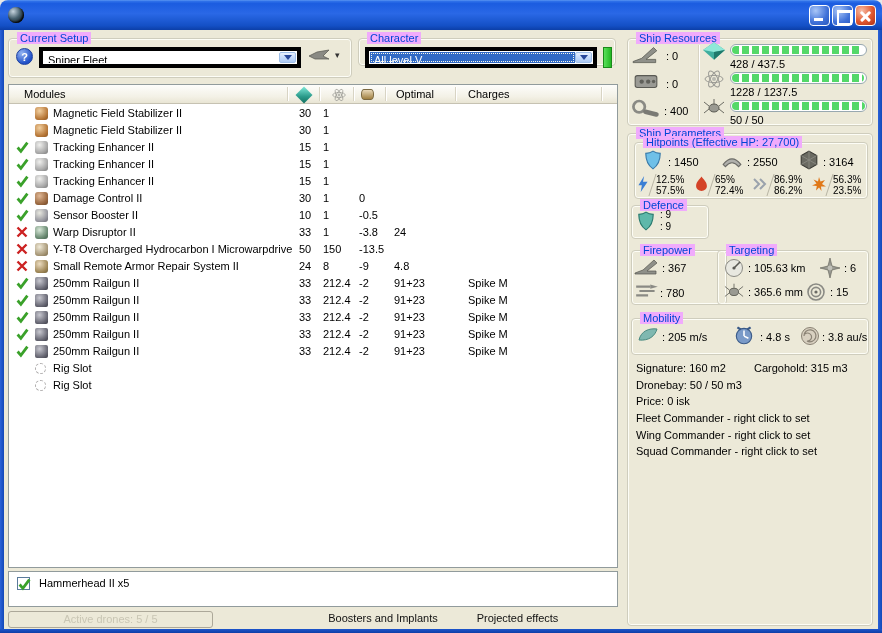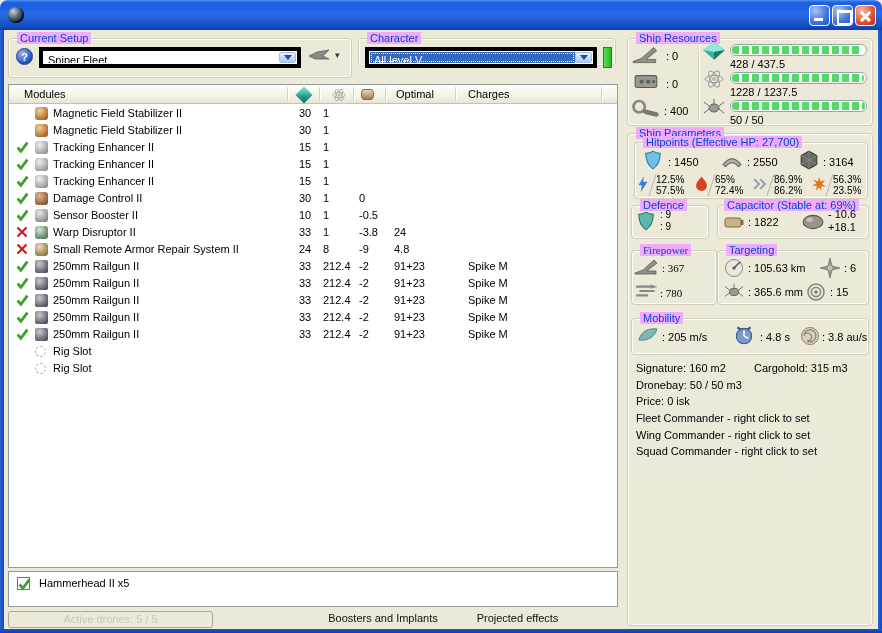--- a/index.html
+++ b/index.html
@@ -218,20 +218,30 @@
           <span class="mname">Warp Disruptor II</span>
           <span class="mc c-cpu">33</span>
           <span class="mc c-pg">1</span>
           <span class="mc c-cap">-3.8</span>
           <span class="mc c-opt">24</span>
         </div>
         <div class="mrow">
           <span class="mstatus"><svg width="12" height="12" viewBox="0 0 12 12">
               <path d="M1.5 1.5 L10.5 10.5 M10.5 1.5 L1.5 10.5" stroke="#cc2222" stroke-width="2.4" fill="none"></path>
             </svg></span>
+          <span class="micon i-microwarpdrive"></span>
+          <span class="mname">Y-T8 Overcharged Hydrocarbon I Microwarpdrive</span>
+          <span class="mc c-cpu">50</span>
+          <span class="mc c-pg">150</span>
+          <span class="mc c-cap">-13.5</span>
+        </div>
+        <div class="mrow">
+          <span class="mstatus"><svg width="12" height="12" viewBox="0 0 12 12">
+              <path d="M1.5 1.5 L10.5 10.5 M10.5 1.5 L1.5 10.5" stroke="#cc2222" stroke-width="2.4" fill="none"></path>
+            </svg></span>
           <span class="micon i-remote-armor-repairer"></span>
           <span class="mname">Small Remote Armor Repair System II</span>
           <span class="mc c-cpu">24</span>
           <span class="mc c-pg">8</span>
           <span class="mc c-cap">-9</span>
           <span class="mc c-opt">4.8</span>
         </div>
         <div class="mrow">
           <span class="mstatus"><svg width="13" height="13" viewBox="0 0 12 12">
               <path d="M1.5 6 L4.5 9.5 L10.5 1.5" stroke="#3aa12a" stroke-width="2.6" fill="none"></path>
@@ -435,40 +445,22 @@
       <span class="grp-label">Defence</span>
       <span class="sicon" style="left:5px;top:5px;">
         <svg width="18" height="20" viewBox="0 0 16 18">
             <path d="M8 1 C10 2.5 13 3 14.5 3 C14.5 9 12.5 14 8 17 C3.5 14 1.5 9 1.5 3 C3 3 6 2.5 8 1 Z" fill="#5fb8aa" stroke="#2a7a6e"></path>
           </svg>
       </span>
       <span class="stat" style="left:28px;top:3px;font-size:10px;">: 9</span>
       <span class="stat" style="left:28px;top:15px;font-size:10px;">: 9</span>
     </div>
 
-    <div class="grp" style="left:89px;top:71px;width:152px;height:34px;">
-      <span class="grp-label" style="left:6px;">Capacitor (Stable at: 69%)</span>
-      <span class="sicon" style="left:6px;top:8px;">
-        <svg width="20" height="16" viewBox="0 0 20 14">
-            <rect x="1" y="3" width="16" height="9" rx="2" fill="#c8b088" stroke="#7a6840"></rect>
-            <rect x="17" y="5" width="2.5" height="5" fill="#7a6840"></rect>
-          </svg>
-      </span>
-      <span class="stat" style="left:30px;top:10px;">: 1822</span>
-      <span class="sicon" style="left:84px;top:8px;">
-        <svg width="22" height="16" viewBox="0 0 20 14">
-            <ellipse cx="10" cy="7" rx="9" ry="6" fill="#9a948a" stroke="#5a554c"></ellipse>
-            <ellipse cx="7" cy="5" rx="3" ry="2" fill="#c8c2b8"></ellipse>
-          </svg>
-      </span>
-      <span class="stat" style="left:110px;top:2px;">- 10.6</span>
-      <span class="stat" style="left:110px;top:15px;">+18.1</span>
-    </div>
-
-    <div class="grp" style="left:3px;top:116px;width:86px;height:55px;font-family:Liberation Serif, serif;">
+
+    <div class="grp" style="left:3px;top:116px;width:96px;height:55px;">
       <span class="grp-label">Firepower</span>
       <span class="sicon" style="left:2px;top:6px;">
         <svg width="26" height="18" viewBox="0 0 26 18">
             <path d="M1 16 L9 13 L20 3 L23 6 L13 14 L22 14 L22 17 L1 17 Z" fill="#8f9089" stroke="#54554e" stroke-width="0.7"></path>
           </svg>
       </span>
       <span class="stat" style="left:30px;top:11px;">: 367</span>
       <span class="sicon" style="left:2px;top:32px;">
         <svg width="26" height="16" viewBox="0 0 24 14">
             <path d="M2 3 H15 M5 7 H19 M2 11 H13" stroke="#8a8a84" stroke-width="2" fill="none"></path>

